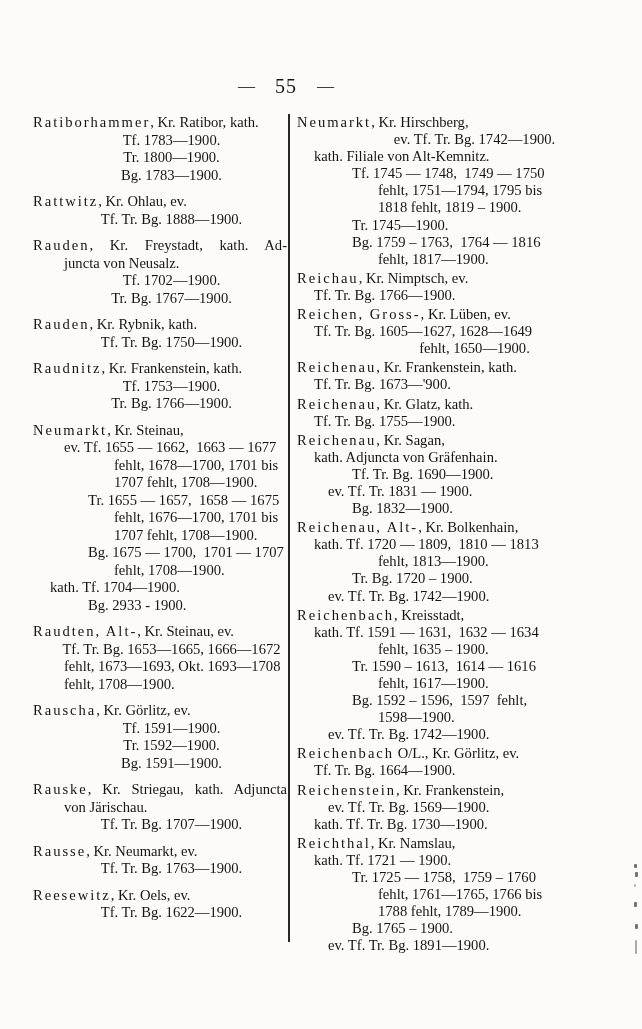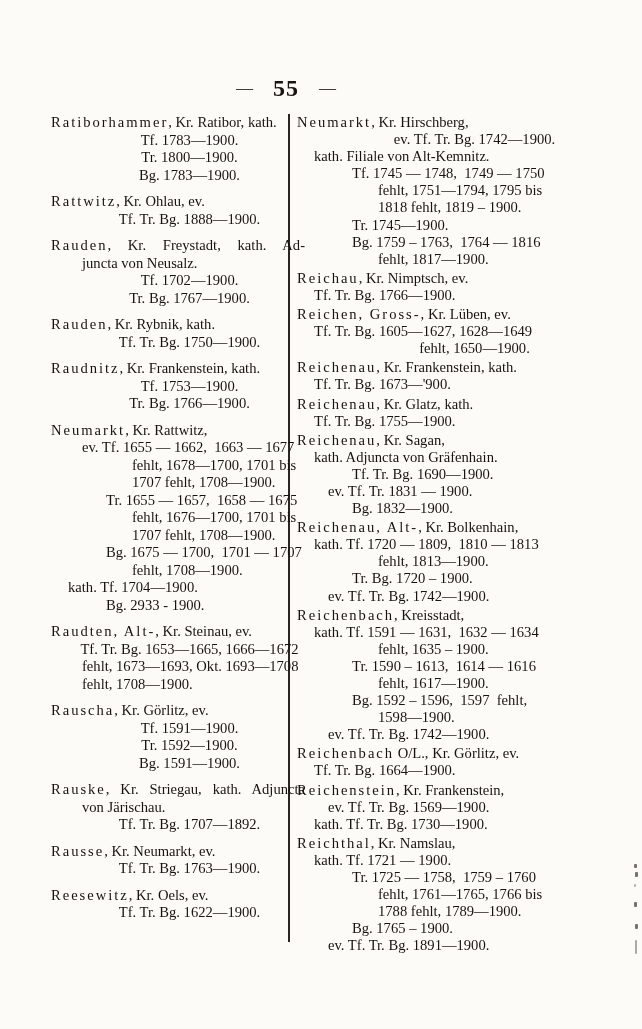--- a/index.html
+++ b/index.html
@@ -12,30 +12,30 @@
     position:relative;width:642px;height:1029px;overflow:hidden;
     background:#fcfbf8;
     color:#171310;
   }
   
   .pagehead{
     position:absolute;top:75px;left:0;width:572px;
     display:flex;justify-content:center;align-items:center;gap:20px;
     font-size:17px;
   }
-  .pagehead .num{font-weight:700;letter-spacing:1px;font-size:24px;}
+  .pagehead .num{font-weight:400;letter-spacing:1px;font-size:20px;}
   .pagehead .dash{font-weight:400;position:relative;top:-1px;}
   
   .divider{
     position:absolute;left:288px;top:114px;width:2px;height:828px;
     background:#2a2522;
   }
   
   .col{position:absolute;top:114px;}
-  .col-left{left:51px;width:254px;font-size:14.6px;line-height:17.5px;}
+  .col-left{left:33px;width:254px;font-size:14.6px;line-height:17.5px;}
   .col-right{left:297px;width:332px;font-size:14.6px;line-height:17.1px;}
   .col-left .entry{margin-bottom:9px;}
   .col-right .entry{margin-bottom:2px;}
   .entry .head{white-space:pre-wrap;}
   .entry .head.just{text-align:justify;text-align-last:justify;}
   .nm{letter-spacing:0.135em;}
   .ln{white-space:pre-wrap;}
   .i1{padding-left:17px;}
   .i2{padding-left:23px;text-align:center;}
   .i3{padding-left:31px;}
@@ -79,21 +79,21 @@
       <div class="entry">
         <div class="head"><span class="nm">Rauden</span><span>, Kr. Rybnik, kath.</span></div>
         <div class="ln i2">Tf. Tr. Bg. 1750—1900.</div>
       </div>
       <div class="entry">
         <div class="head"><span class="nm">Raudnitz</span><span>, Kr. Frankenstein, kath.</span></div>
         <div class="ln i2">Tf. 1753—1900.</div>
         <div class="ln i2">Tr. Bg. 1766—1900.</div>
       </div>
       <div class="entry">
-        <div class="head"><span class="nm">Neumarkt</span><span>, Kr. Rattwitz,</span></div>
+        <div class="head"><span class="nm">Neumarkt</span><span>, Kr. Steinau,</span></div>
         <div class="ln i3">ev. Tf. 1655 — 1662,  1663 — 1677</div>
         <div class="ln i5">fehlt, 1678—1700, 1701 bis</div>
         <div class="ln i5">1707 fehlt, 1708—1900.</div>
         <div class="ln i4">Tr. 1655 — 1657,  1658 — 1675</div>
         <div class="ln i5">fehlt, 1676—1700, 1701 bis</div>
         <div class="ln i5">1707 fehlt, 1708—1900.</div>
         <div class="ln i4">Bg. 1675 — 1700,  1701 — 1707</div>
         <div class="ln i5">fehlt, 1708—1900.</div>
         <div class="ln i1">kath. Tf. 1704—1900.</div>
         <div class="ln i4">Bg. 2933 - 1900.</div>
@@ -106,21 +106,21 @@
       </div>
       <div class="entry">
         <div class="head"><span class="nm">Rauscha</span><span>, Kr. Görlitz, ev.</span></div>
         <div class="ln i2">Tf. 1591—1900.</div>
         <div class="ln i2">Tr. 1592—1900.</div>
         <div class="ln i2">Bg. 1591—1900.</div>
       </div>
       <div class="entry">
         <div class="head just"><span class="nm">Rauske</span><span>, Kr. Striegau, kath. Adjuncta</span></div>
         <div class="ln i3">von Järischau.</div>
-        <div class="ln i2">Tf. Tr. Bg. 1707—1892.</div>
+        <div class="ln i2">Tf. Tr. Bg. 1707—1900.</div>
       </div>
       <div class="entry">
         <div class="head"><span class="nm">Rausse</span><span>, Kr. Neumarkt, ev.</span></div>
         <div class="ln i2">Tf. Tr. Bg. 1763—1900.</div>
       </div>
       <div class="entry">
         <div class="head"><span class="nm">Reesewitz</span><span>, Kr. Oels, ev.</span></div>
         <div class="ln i2">Tf. Tr. Bg. 1622—1900.</div>
       </div>
     </div>

